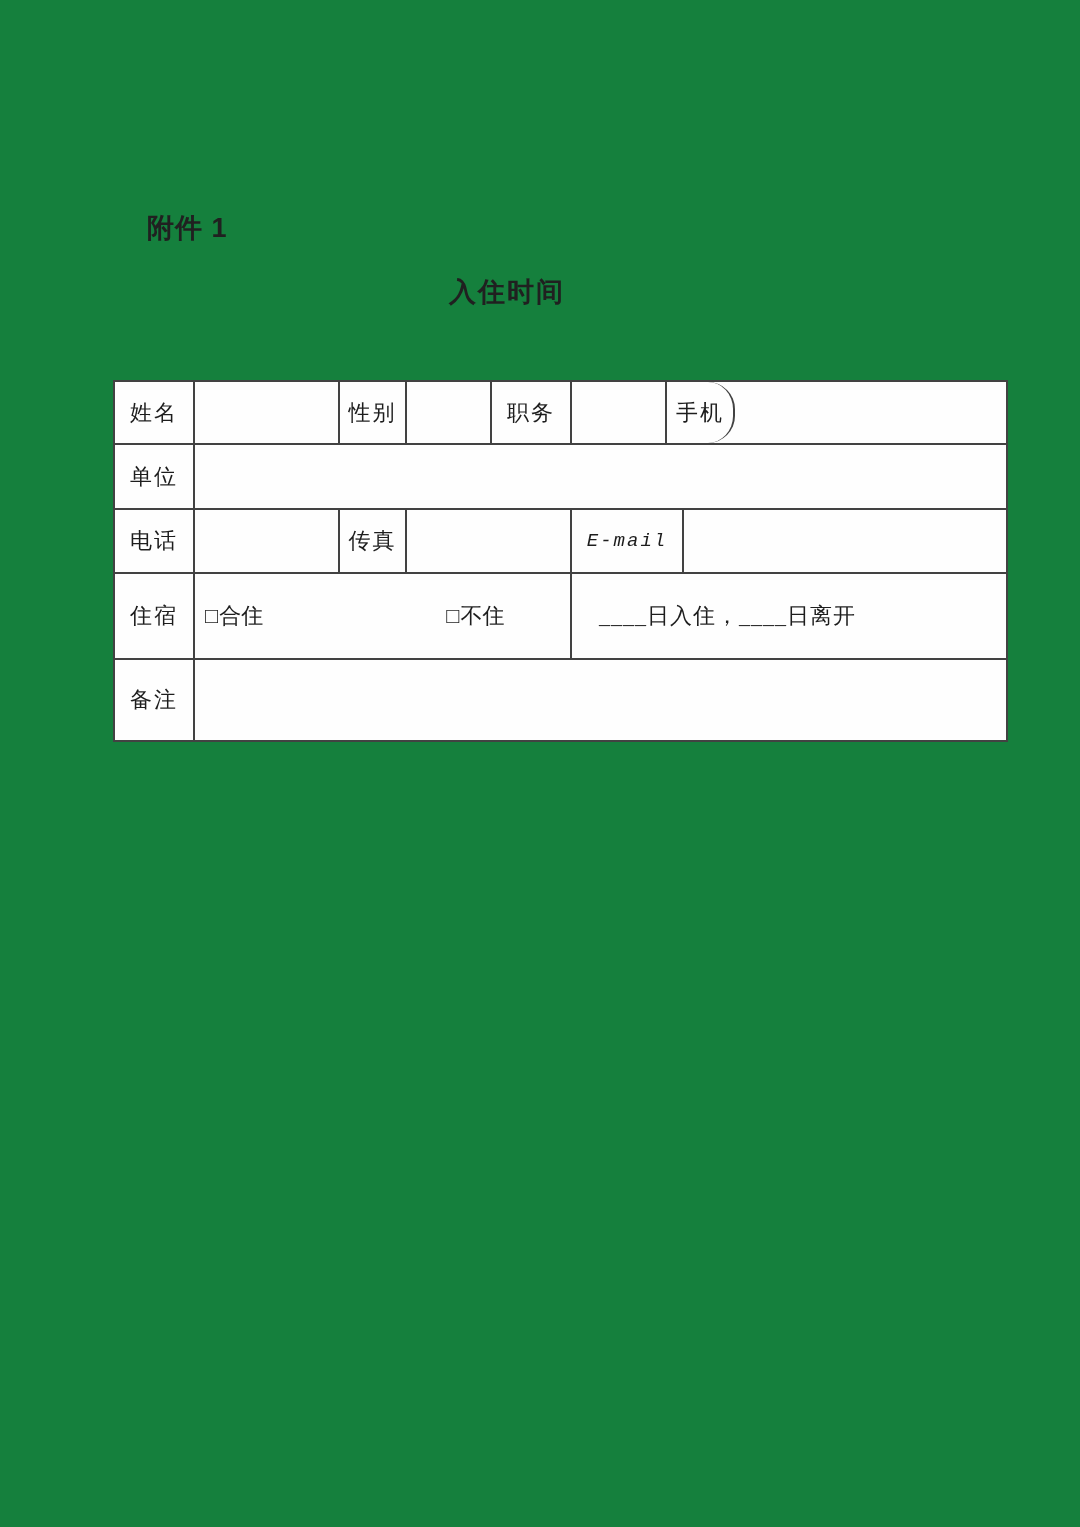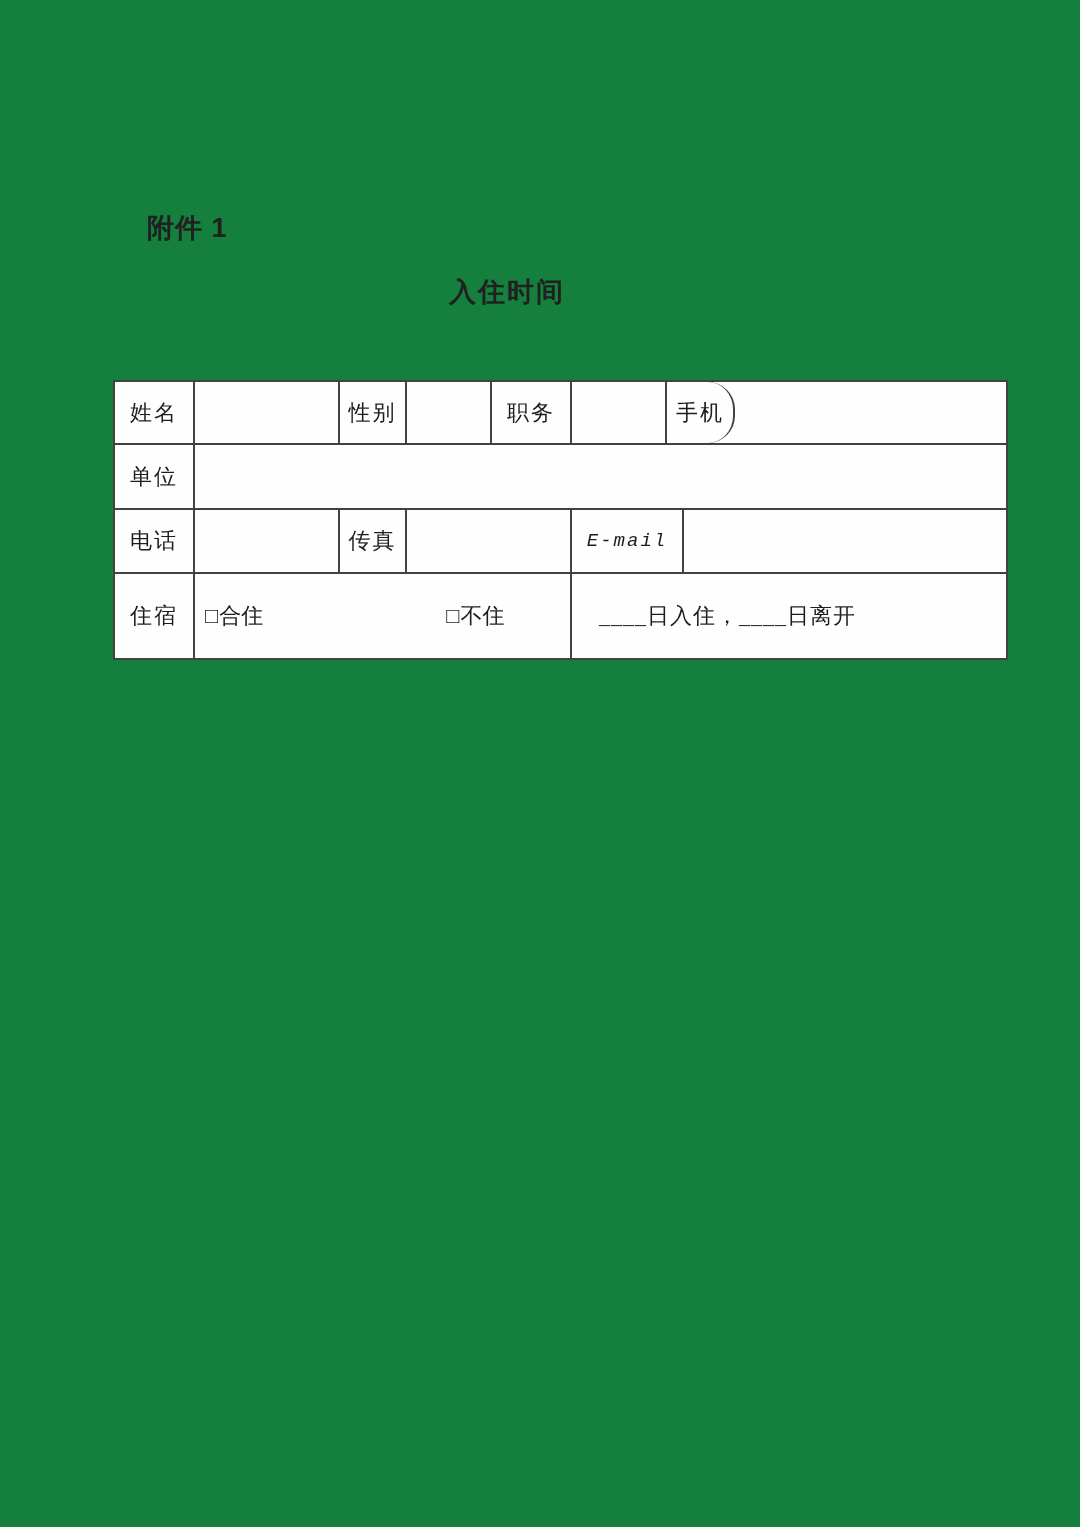--- a/index.html
+++ b/index.html
@@ -163,15 +163,19 @@
           <span>合住</span>
         </span>
         <span class="option option-gap">
           <span class="box">□</span>
           <span>不住</span>
         </span>
       </div>
       <div class="tcell last checkin-value-cell h-r4">____日入住，____日离开</div>
     </div>
 
+    <div class="trow">
+      <div class="tcell label w-label h-r5">备注</div>
+      <div class="tcell last h-r5"></div>
+    </div>
 
   </div>
 </div>
 
 </body></html>

